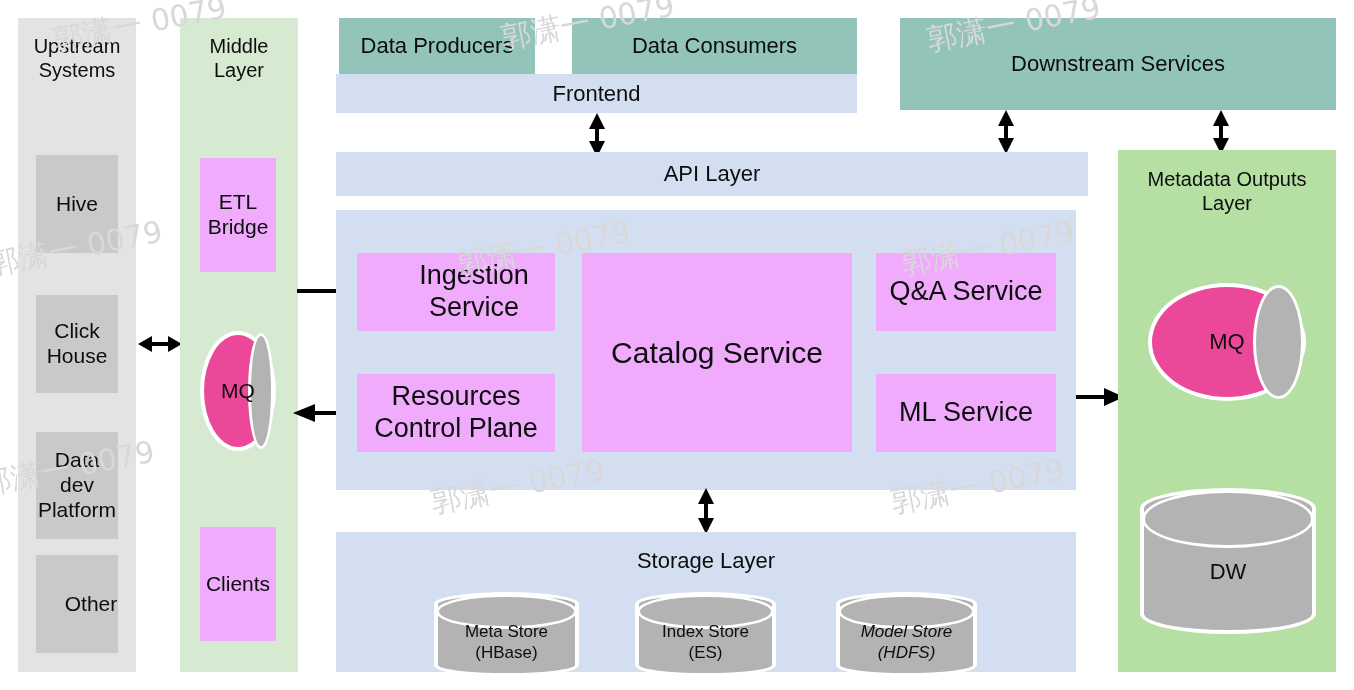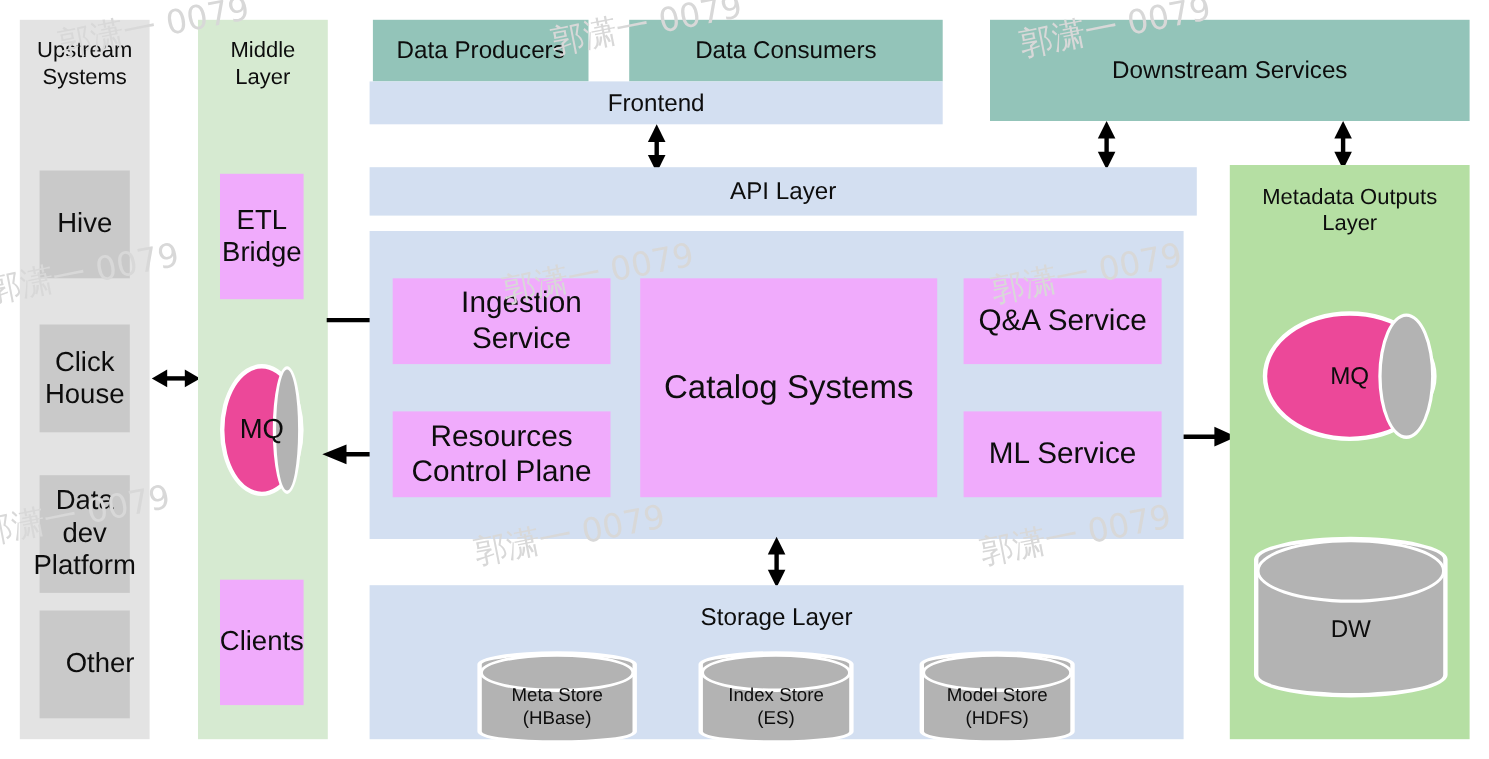--- a/index.html
+++ b/index.html
@@ -23,21 +23,21 @@
   
   .panel-upstream { background: #e3e3e3; }
   .panel-middle   { background: #d6ead1; }
   .panel-meta     { background: #b5dfa3; }
   .panel-pale     { background: #d3dff1; }
   .chip-gray      { background: #c9c9c9; }
   .chip-blue      { background: #f0abfc; }
   .chip-teal      { background: #93c4b9; }
 
   .lbl-panel { font-size: 20px; }
-  .lbl-chip  { font-size: 25px; }
+  .lbl-chip  { font-size: 21px; }
   .lbl-big   { font-size: 27px; }
   .lbl-med   { font-size: 22px; }
   .lbl-store { font-size: 17px; }
 
   
   .cyl-h {           
     border: 4px solid #ffffff;
     border-radius: 50% / 50%;
     background: #ec4899;
     position: absolute;
@@ -178,21 +178,21 @@
 
   <div class="box panel-pale ctr lbl-med" style="left:336px;top:152px;width:752px;height:44px;">API Layer</div>
 
   <div class="box panel-pale" style="left:336px;top:210px;width:740px;height:280px;"></div>
 
   <div class="box chip-blue ctr lbl-big" style="left:357px;top:253px;width:198px;height:78px;white-space:pre-line;padding-left:36px;">Ingestion
 Service</div>
   <div class="box chip-blue ctr lbl-big" style="left:357px;top:374px;width:198px;height:78px;white-space:pre-line;">Resources
 Control Plane</div>
 
-  <div class="box chip-blue ctr" style="left:582px;top:253px;width:270px;height:199px;font-size:30px;">Catalog Systems</div>
+  <div class="box chip-blue ctr" style="left:582px;top:253px;width:270px;height:199px;font-size:30px;">Catalog Service</div>
 
   <div class="box chip-blue ctr lbl-big" style="left:876px;top:253px;width:180px;height:78px;">Q&amp;A Service</div>
   <div class="box chip-blue ctr lbl-big" style="left:876px;top:374px;width:180px;height:78px;">ML Service</div>
 
   <div class="arrow" style="left:1076px;top:384px;">
     <svg width="48" height="26" viewBox="0 0 48 26">
       <line x1="0" y1="13" x2="32" y2="13" stroke="#000" stroke-width="4"></line>
       <polygon points="48,13 28,4 28,22" fill="#000"></polygon>
     </svg>
   </div>
@@ -209,21 +209,21 @@
   <div class="box ctr lbl-med" style="left:336px;top:545px;width:740px;height:32px;">Storage Layer</div>
 
   <div class="cyl-v ctr lbl-store" style="left:434px;top:592px;width:145px;height:85px;">
     <span style="white-space:pre-line;padding-top:16px;">Meta Store
 (HBase)</span>
   </div>
   <div class="cyl-v ctr lbl-store" style="left:635px;top:592px;width:141px;height:85px;">
     <span style="white-space:pre-line;padding-top:16px;">Index Store
 (ES)</span>
   </div>
-  <div class="cyl-v ctr lbl-store" style="left:836px;top:592px;width:141px;height:85px;">
+  <div class="cyl-v ctr lbl-store" style="left:836px;top:592px;width:141px;height:85px;font-style:italic;">
     <span style="white-space:pre-line;padding-top:16px;">Model Store
 (HDFS)</span>
   </div>
 
   <div class="box panel-meta" style="left:1118px;top:150px;width:218px;height:522px;"></div>
   <div class="box ctr lbl-panel" style="left:1118px;top:163px;width:218px;height:58px;white-space:pre-line;">Metadata Outputs
 Layer</div>
 
   <div class="cyl-h ctr lbl-med" style="left:1148px;top:283px;width:158px;height:118px;">
     <span>MQ</span>

